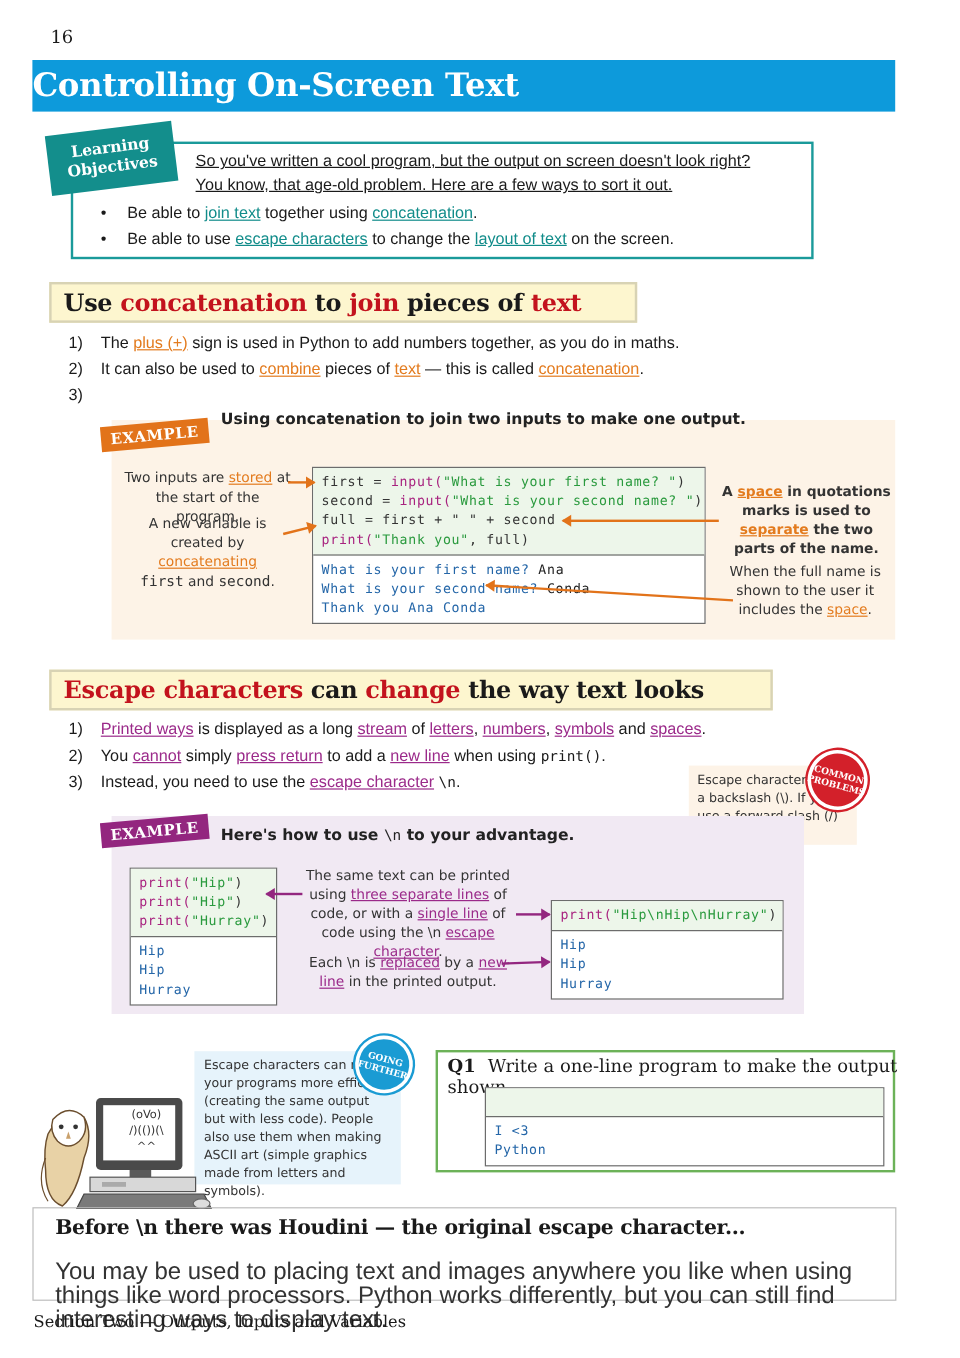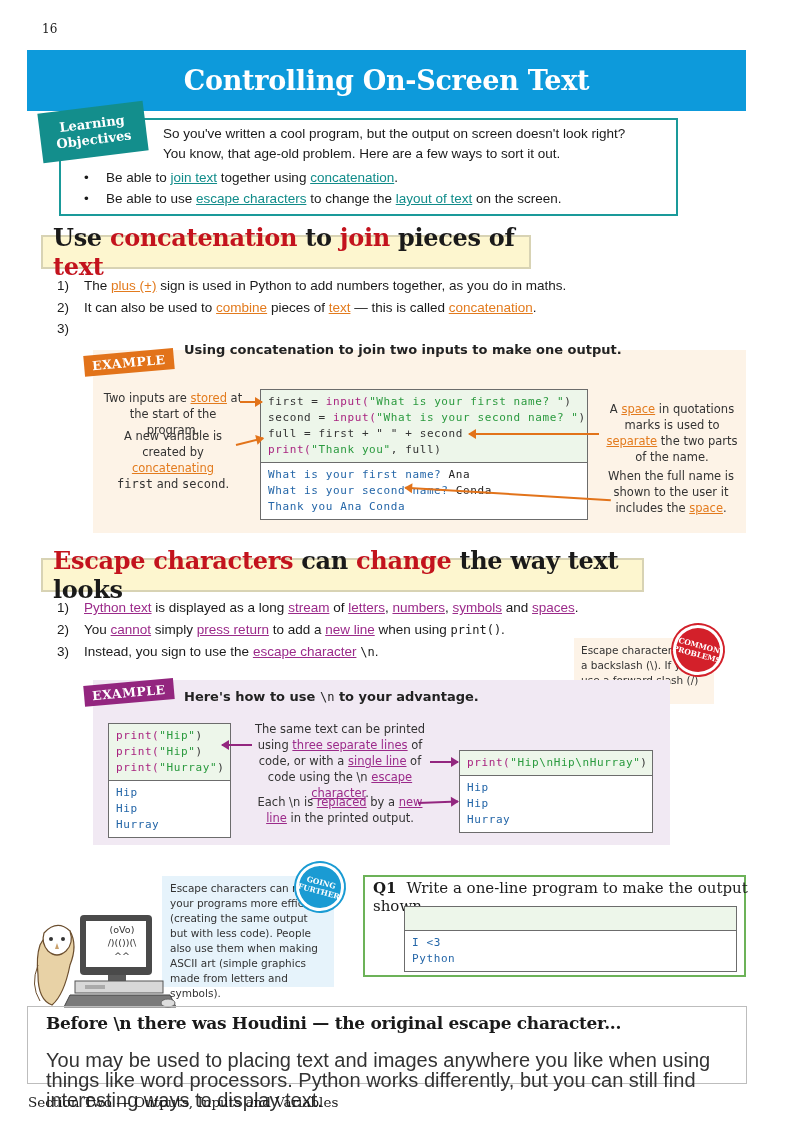--- a/index.html
+++ b/index.html
@@ -1,37 +1,37 @@
 <!DOCTYPE html>
 <html><head>
 <meta charset="utf-8">
 <style>
   * { box-sizing: border-box; margin: 0; padding: 0; }
   html, body { width: 800px; height: 1132px; background: #ffffff; overflow: hidden; }
   body { position: relative; font-family: "Liberation Sans", sans-serif; color: #1a1a1a; }
   .abs { position: absolute; }
   .hand { font-family: "DejaVu Sans", sans-serif; }
 
-  .page-number { left: 42px; top: 22px; font-size: 12px; font-family: "DejaVu Serif", serif; }
-
-  .title-bar { left: 27px; top: 50px; width: 719px; height: 61px; background: #0d9adb; display: flex; align-items: center; justify-content: center; }
+  .page-number { left: 42px; top: 22px; font-size: 15px; font-family: "DejaVu Serif", serif; }
+
+  .title-bar { left: 27px; top: 50px; width: 719px; height: 43px; background: #0d9adb; display: flex; align-items: center; }
   .title-bar span { color: #fff; font-family: "DejaVu Serif", serif; font-weight: bold; font-size: 27px; letter-spacing: -0.3px; }
 
   
   .obj-box { left: 59px; top: 118px; width: 619px; height: 98px; border: 2px solid #1a9a9a; background: #fff; }
   .obj-tag { left: 40px; top: 107px; width: 106px; height: 50px; background: #138e8c; transform: rotate(-7deg); display: flex; flex-direction: column; align-items: center; justify-content: center; }
   .obj-tag span { color: #fff; font-family: "DejaVu Serif", serif; font-weight: bold; font-size: 13px; line-height: 16px; }
-  .obj-intro { left: 163px; top: 124px; width: 510px; font-size: 13.5px; line-height: 20px; }
+  .obj-intro { left: 163px; top: 124px; width: 510px; font-size: 13.5px; line-height: 20px; text-decoration: underline; }
   .obj-list { left: 84px; top: 167px; font-size: 13.5px; line-height: 21px; list-style: none; }
   .obj-list li::before { content: "•"; display: inline-block; width: 22px; }
   .teal-link { color: #118c8a; text-decoration: underline; }
 
   
   .section-head { background: #fdf6cf; border: 2px solid #d8d3b4; height: 34px; display: flex; align-items: center; padding-left: 10px; }
-  .section-head span { font-family: "DejaVu Serif", serif; font-weight: bold; font-size: 24px; letter-spacing: -0.3px; }
+  .section-head span { font-family: "DejaVu Serif", serif; font-weight: bold; font-size: 20px; letter-spacing: -0.3px; }
   .red { color: #c3131d; }
   .s1 { left: 41px; top: 235px; width: 490px; }
   .s2 { left: 41px; top: 558px; width: 603px; }
 
   .numbered { font-size: 13.5px; line-height: 21.5px; list-style: none; }
   .numbered li { display: flex; }
   .numbered .n { width: 27px; flex: none; }
   .n1 { left: 57px; top: 275px; }
   .n2 { left: 57px; top: 597px; }
   .orange-link { color: #e37b1e; text-decoration: underline; }
@@ -54,21 +54,21 @@
   .kw { color: #a8237f; }
   .str { color: #2a9a3e; }
   .plain { color: #333; }
   .out { color: #2466a8; }
   .out-user { color: #222; }
   .cb1 { left: 260px; top: 389px; width: 328px; }
 
   .note { font-size: 11.5px; line-height: 16px; text-align: center; color: #333; }
   .note-l1 { left: 103px; top: 390px; width: 140px; }
   .note-l2 { left: 103px; top: 428px; width: 140px; }
-  .note-r1 { left: 601px; top: 401px; width: 142px; }
+  .note-r1 { left: 601px; top: 401px; width: 142px; font-weight: bold; }
   .note-r2 { left: 607px; top: 468px; width: 128px; }
 
   .arrow { height: 2px; transform-origin: left center; }
   .arrow::after { content: ""; position: absolute; right: -1px; top: -4px; border-left: 8px solid currentColor; border-top: 5px solid transparent; border-bottom: 5px solid transparent; }
   .arrow.o { background: #e2731a; color: #e2731a; }
   .arrow.p { background: #93267f; color: #93267f; }
 
   
   .cp-box { left: 574px; top: 638px; width: 140px; height: 66px; background: #fdf3e7; padding: 5px 7px; font-size: 10.5px; line-height: 15px; color: #333; }
   .badge { border-radius: 50%; display: flex; align-items: center; justify-content: center; flex-direction: column; color: #fff; font-family: "DejaVu Serif", serif; font-weight: bold; font-size: 7.5px; line-height: 9px; transform: rotate(15deg); }
@@ -169,29 +169,29 @@
 <div class="abs arrow o" style="left:236px;top:444px;width:28px;transform:rotate(-14deg);"></div>
 <div class="abs arrow o" style="left:469px;top:433px;width:130px;transform:rotate(180deg);transform-origin:center;"></div>
 <div class="abs arrow o" style="left:405px;top:493px;width:206px;transform:rotate(183.5deg);transform-origin:center;"></div>
 
 <div class="abs section-head s2">
   <span><span class="red">Escape characters</span><span> can </span><span class="red">change</span><span> the way text looks</span></span>
 </div>
 <ol class="abs numbered n2">
   <li>
       <span class="n">1)</span>
-      <span><span class="purple-link">Python text</span><span> is displayed as a long </span><span class="purple-link">stream</span><span> of </span><span class="purple-link">letters</span><span>, </span><span class="purple-link">numbers</span><span>, </span><span class="purple-link">symbols</span><span> and </span><span class="purple-link">spaces</span><span>.</span></span>
+      <span><span class="purple-link">Printed ways</span><span> is displayed as a long </span><span class="purple-link">stream</span><span> of </span><span class="purple-link">letters</span><span>, </span><span class="purple-link">numbers</span><span>, </span><span class="purple-link">symbols</span><span> and </span><span class="purple-link">spaces</span><span>.</span></span>
     </li>
   <li>
       <span class="n">2)</span>
       <span><span>You </span><span class="purple-link">cannot</span><span> simply </span><span class="purple-link">press return</span><span> to add a </span><span class="purple-link">new line</span><span> when using </span><span class="inline-code">print()</span><span>.</span></span>
     </li>
   <li>
       <span class="n">3)</span>
-      <span><span>Instead, you sign to use the </span><span class="purple-link">escape character</span><span> </span><span class="inline-code">\n</span><span>.</span></span>
+      <span><span>Instead, you need to use the </span><span class="purple-link">escape character</span><span> </span><span class="inline-code">\n</span><span>.</span></span>
     </li>
 </ol>
 
 <div class="abs cp-box hand">Escape characters use a backslash (\). If you use a forward slash (/) they won't work.</div>
 <div class="abs badge badge-red">
   <span>COMMON</span>
   <span>PROBLEMS</span>
 </div>
 
 <div class="abs panel-purple"></div>

